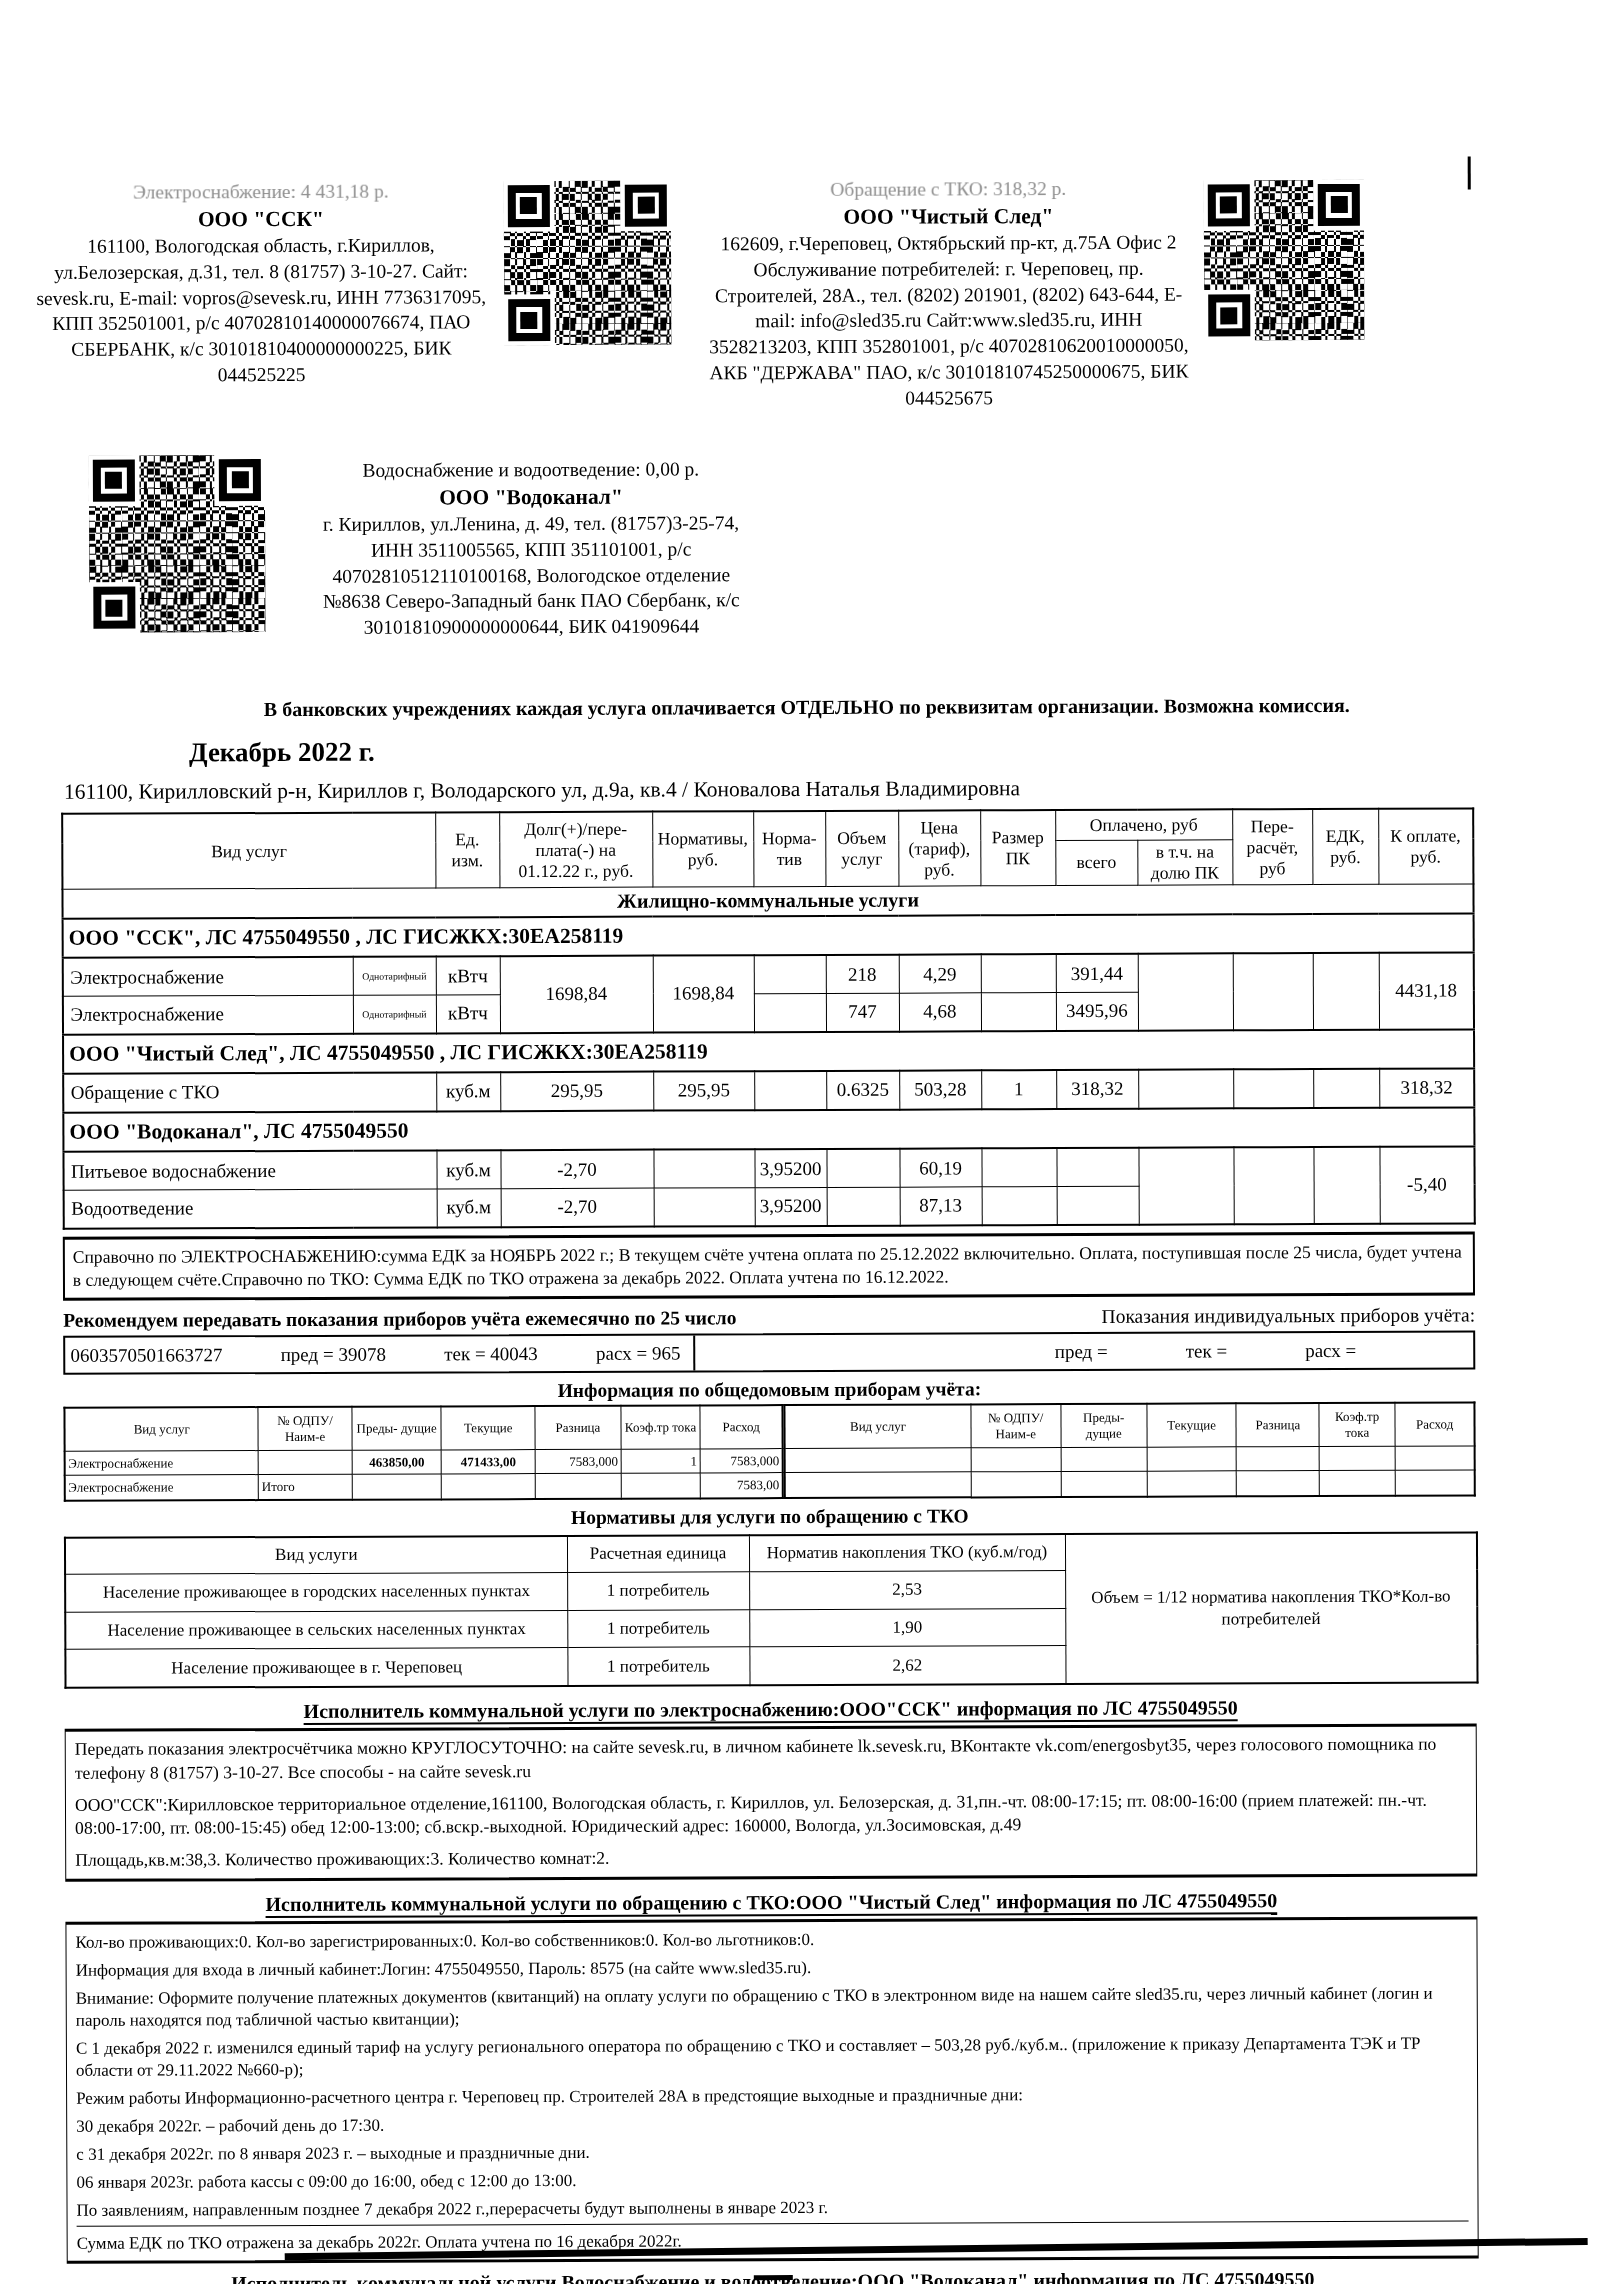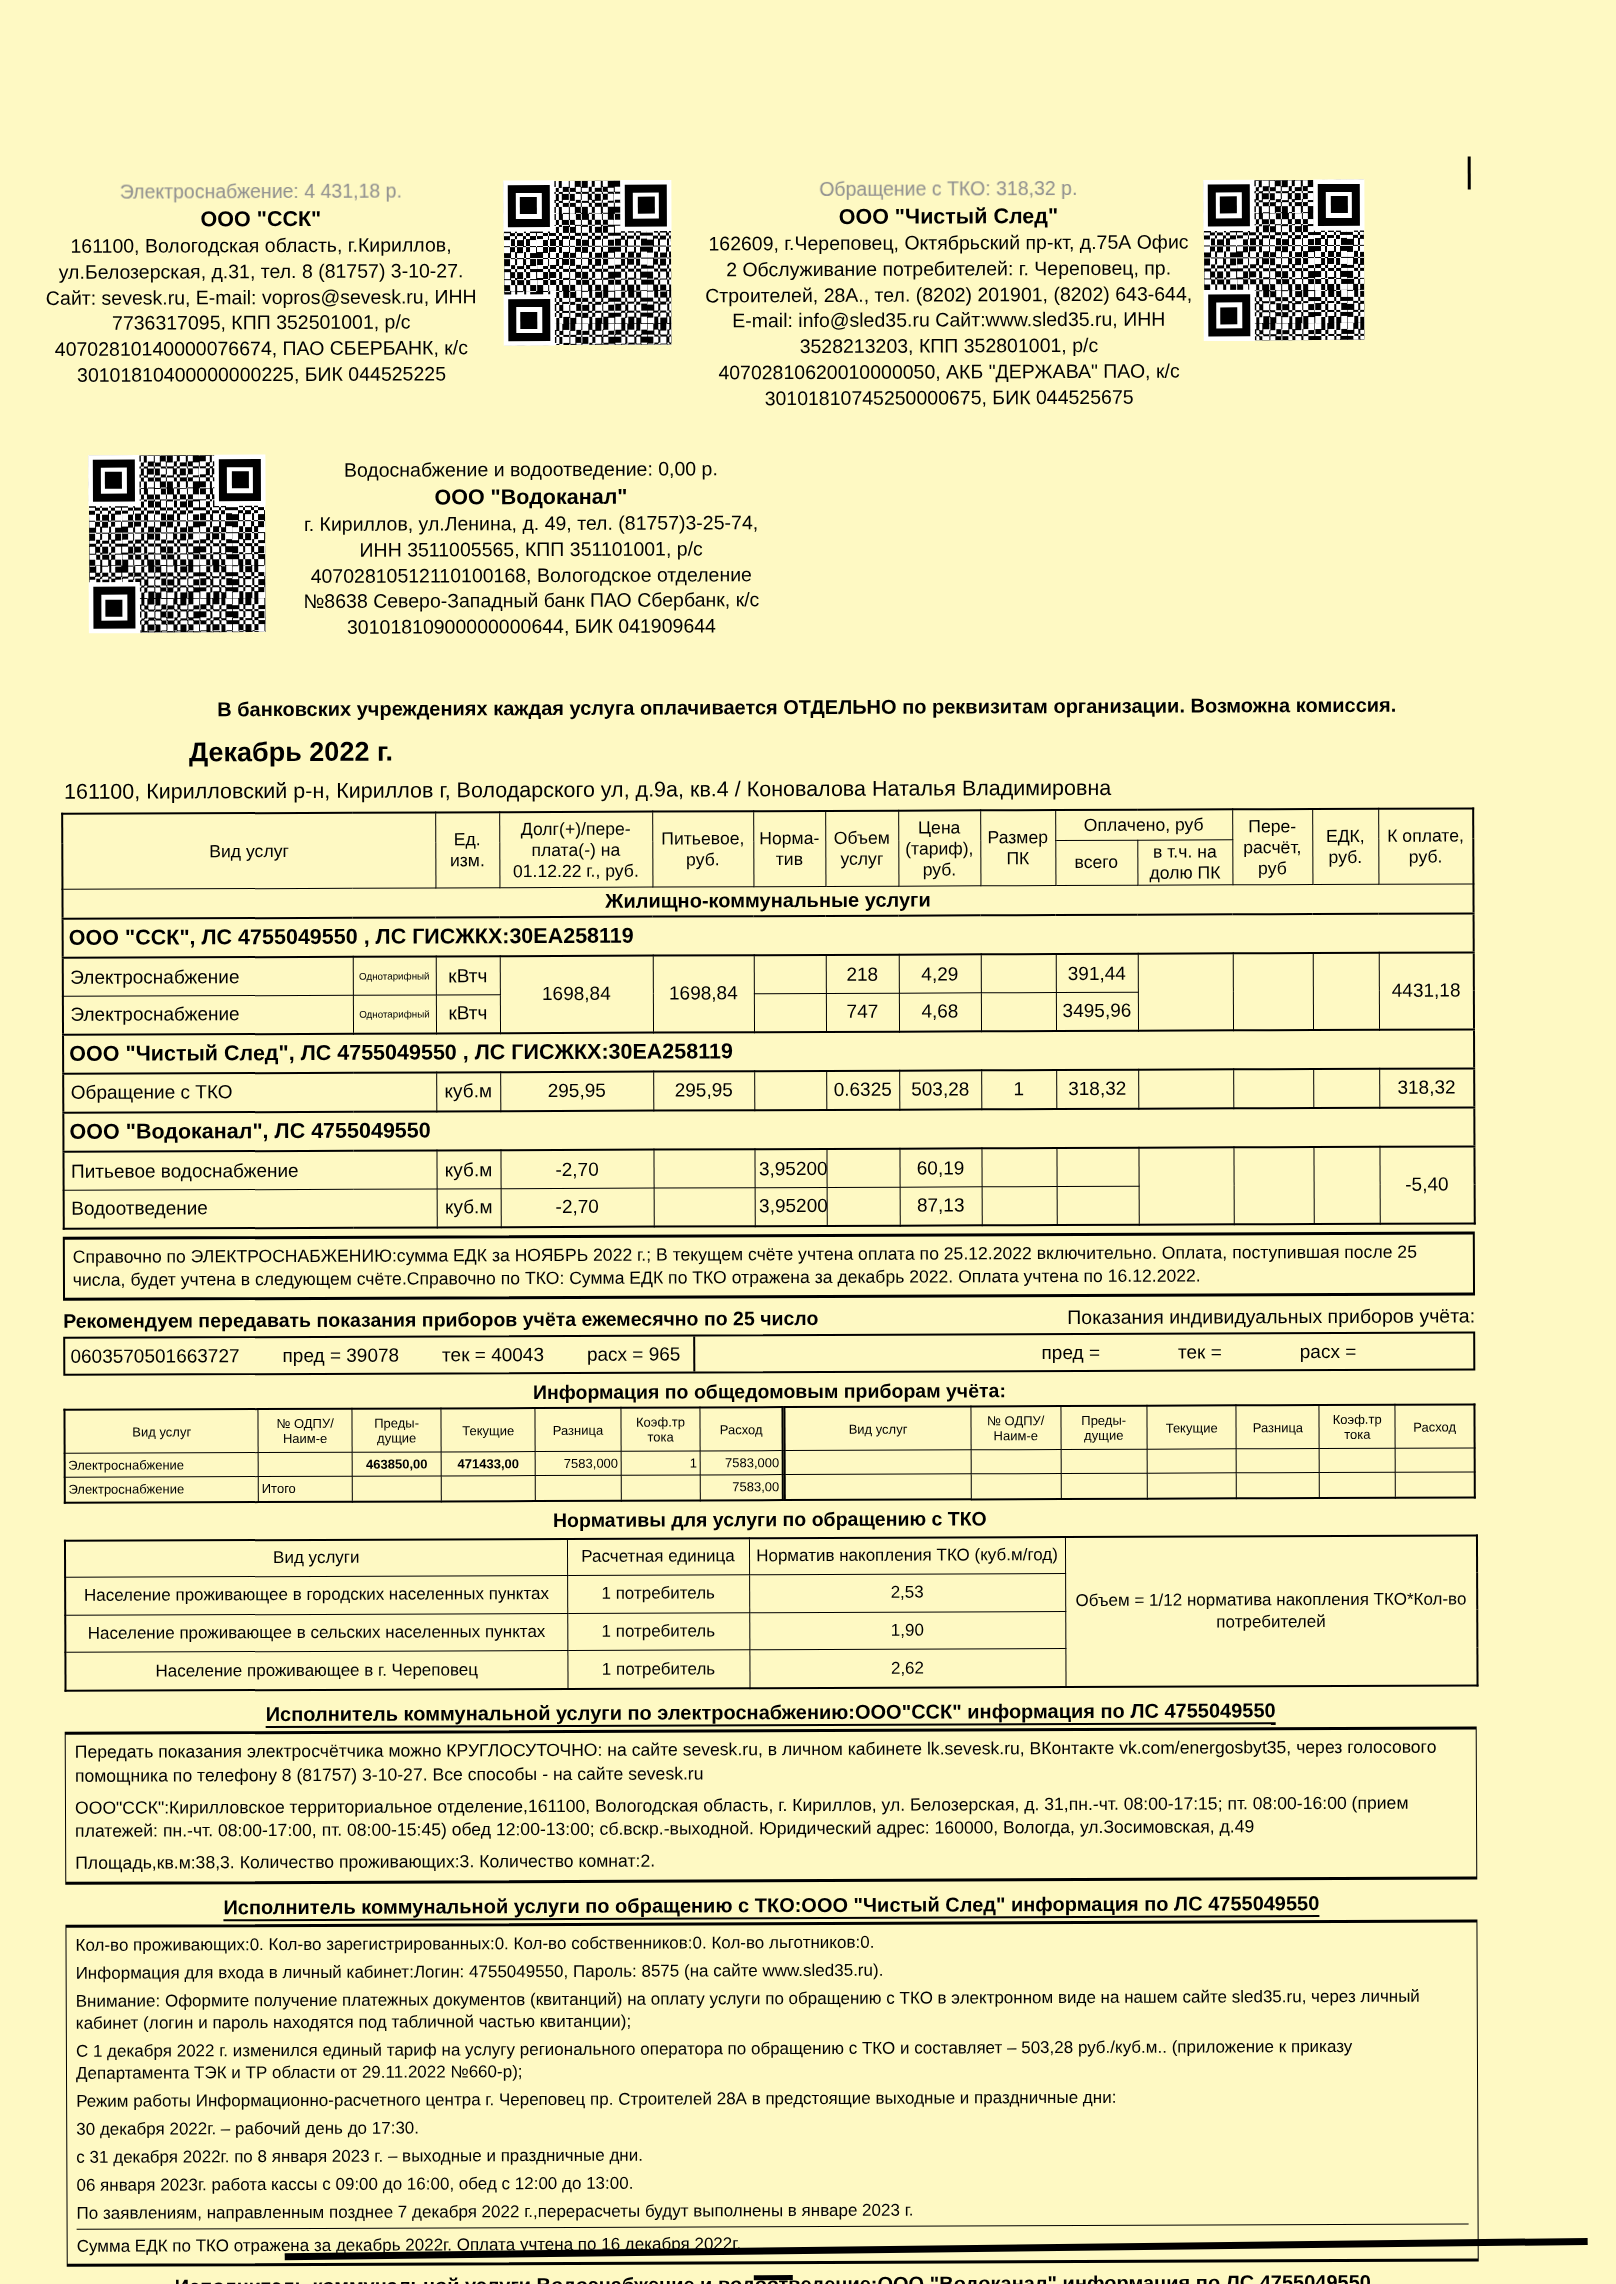--- a/index.html
+++ b/index.html
@@ -1,17 +1,17 @@
 <!DOCTYPE html>
 <html style="font-size:10.4px"><head>
 <meta charset="utf-8">
 <style>
   html,body{margin:0;padding:0;background:#e8e8e8;}
-  .sheet{position:relative;width:1616px;height:2284px;background:#fef9c3;overflow:hidden;
-         font-family:Liberation Sans, sans-serif;color:#000;}
+  .sheet{position:relative;width:1616px;height:2284px;background:#ffffff;overflow:hidden;
+         font-family:Liberation Serif, serif;color:#000;}
   .skew{position:absolute;inset:0;transform:rotate(-0.22deg);transform-origin:50% 45%;}
 
   
   .pblock{position:absolute;text-align:center;line-height:1.32;font-size:19.5px;}
   .pblock .faded{color:#8f8f8f;filter:blur(0.4px);font-size:19.5px;}
   .pblock .pname{font-weight:bold;font-size:21.5px;}
   .qr{position:absolute;background-color:#fff;
       background-image:
         repeating-conic-gradient(#000 0% 25%, #fff 0% 50%),
         repeating-conic-gradient(#000 0% 25%, #fff 0% 50%);
@@ -142,21 +142,21 @@
             <col style="width:95px">
             <col style="width:80px">
         <col style="width:66px">
             <col style="width:95px">
       </colgroup>
       <tbody>
             <tr>
         <th colspan="2" rowspan="2">Вид услуг</th>
         <th rowspan="2">Ед. изм.</th>
         <th rowspan="2">Долг(+)/пере-плата(-) на 01.12.22 г., руб.</th>
-        <th rowspan="2">Питьевое, руб.</th>
+        <th rowspan="2">Нормативы, руб.</th>
         <th rowspan="2">Норма-тив</th>
         <th rowspan="2">Объем услуг</th>
         <th rowspan="2">Цена (тариф), руб.</th>
         <th rowspan="2">Размер ПК</th>
         <th colspan="2" style="height:26px;">Оплачено, руб</th>
         <th rowspan="2">Пере-расчёт, руб</th>
         <th rowspan="2">ЕДК, руб.</th>
         <th rowspan="2">К оплате, руб.</th>
       </tr>
       <tr>

